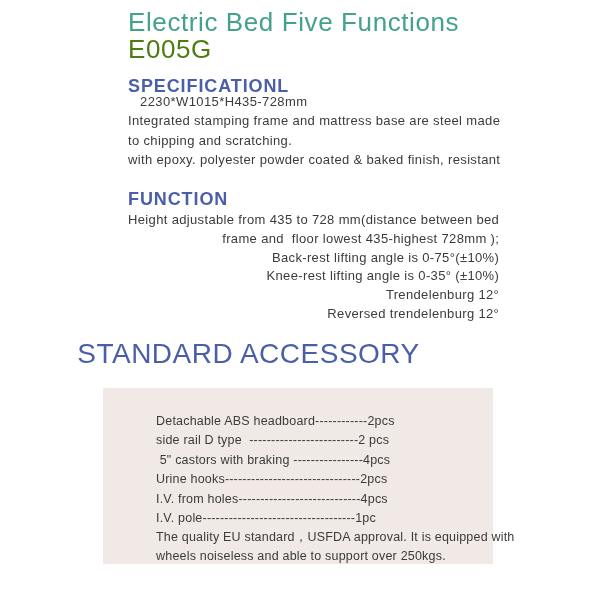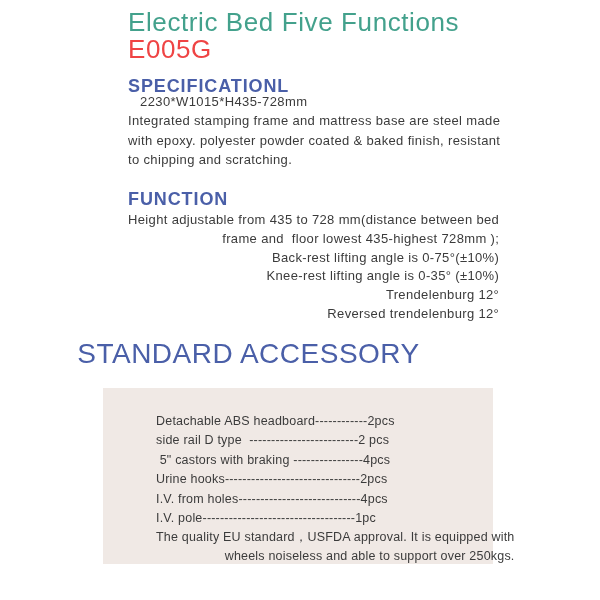--- a/index.html
+++ b/index.html
@@ -18,21 +18,21 @@
   .abs { position: absolute; }
   .pre { white-space: pre; }
 
   .title-block {
     left: 128px; top: 9px;
     line-height: 27px;
     letter-spacing: 0.6px;
     font-size: 26px;
   }
   .title-line1 { color: #43a18c; }
-  .title-line2 { color: #ef4444; }
+  .title-line2 { color: #4d7c0f; }
 
   .section-heading {
     color: #4a5fa8;
     font-weight: bold;
     font-size: 18px;
     letter-spacing: 0.9px;
   }
   .spec-heading { left: 128px; top: 76px; }
   .spec-dims {
     left: 128px; top: 94px;
@@ -78,41 +78,40 @@
     line-height: 19.4px;
     letter-spacing: 0.2px;
   }
   .accessory-note {
     position: absolute;
     left: 53px; top: 140px;
     font-size: 12.5px;
     color: #3b3b3b;
     line-height: 19.4px;
     letter-spacing: 0.2px;
-    text-align: right;
   }
 </style>
 </head>
 <body>
 
 <div class="page">
 
   <div class="abs title-block">
     <div class="title-line1 pre">Electric Bed Five Functions</div>
     <div class="title-line2 pre">E005G</div>
   </div>
 
   <div class="abs section-heading spec-heading pre">SPECIFICATIONL</div>
 
   <div class="abs spec-dims pre">2230*W1015*H435-728mm</div>
 
   <div class="abs spec-para">
     <div class="pre">Integrated stamping frame and mattress base are steel made</div>
+    <div class="pre">to chipping and scratching.</div>
     <div class="pre">with epoxy. polyester powder coated &amp; baked finish, resistant</div>
-    <div class="pre">to chipping and scratching.</div>
   </div>
 
   <div class="abs section-heading func-heading pre">FUNCTION</div>
 
   <div class="abs func-lines">
     <div class="pre">Height adjustable from 435 to 728 mm(distance between bed</div>
     <div class="pre">frame and  floor lowest 435-highest 728mm );</div>
     <div class="pre">Back-rest lifting angle is 0-75°(±10%)</div>
     <div class="pre">Knee-rest lifting angle is 0-35° (±10%)</div>
     <div class="pre">Trendelenburg 12°</div>

